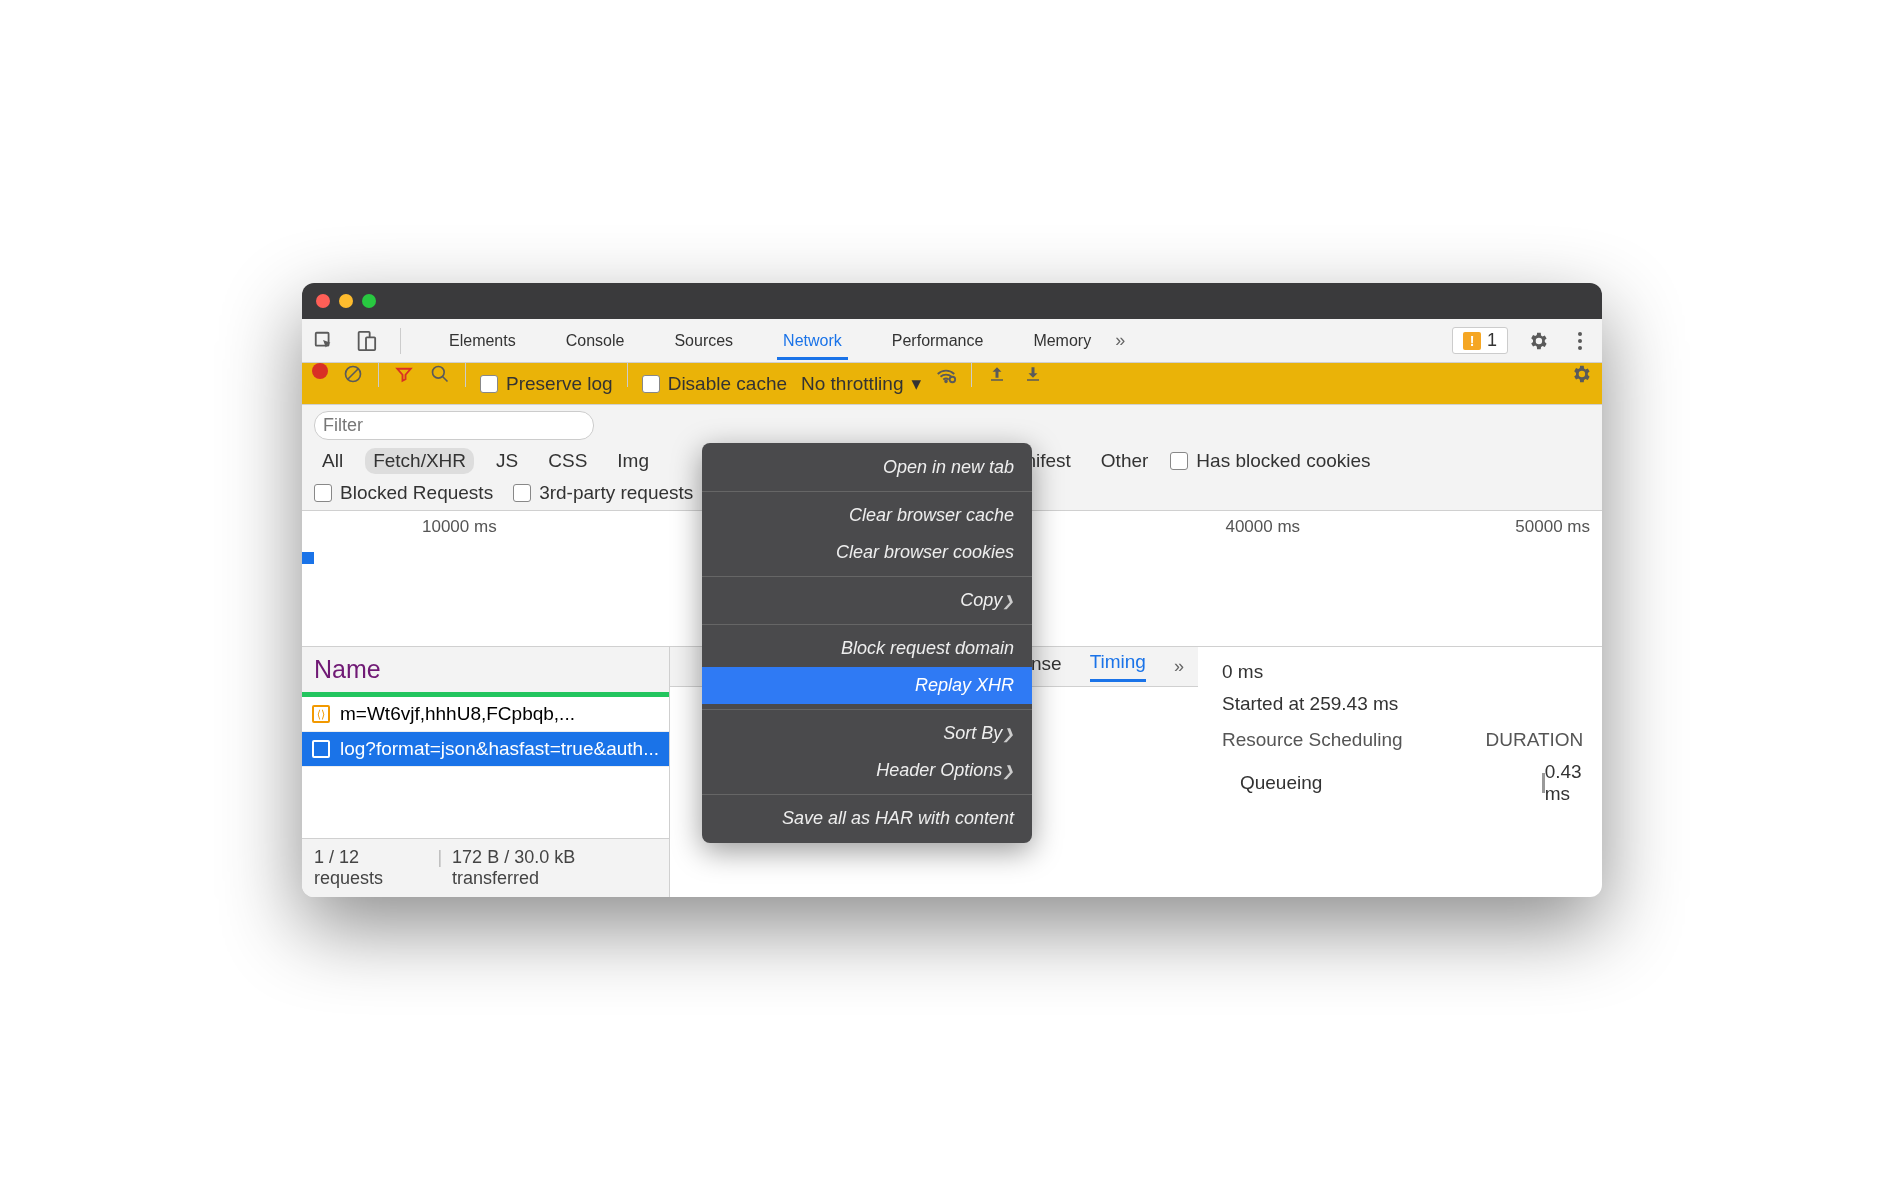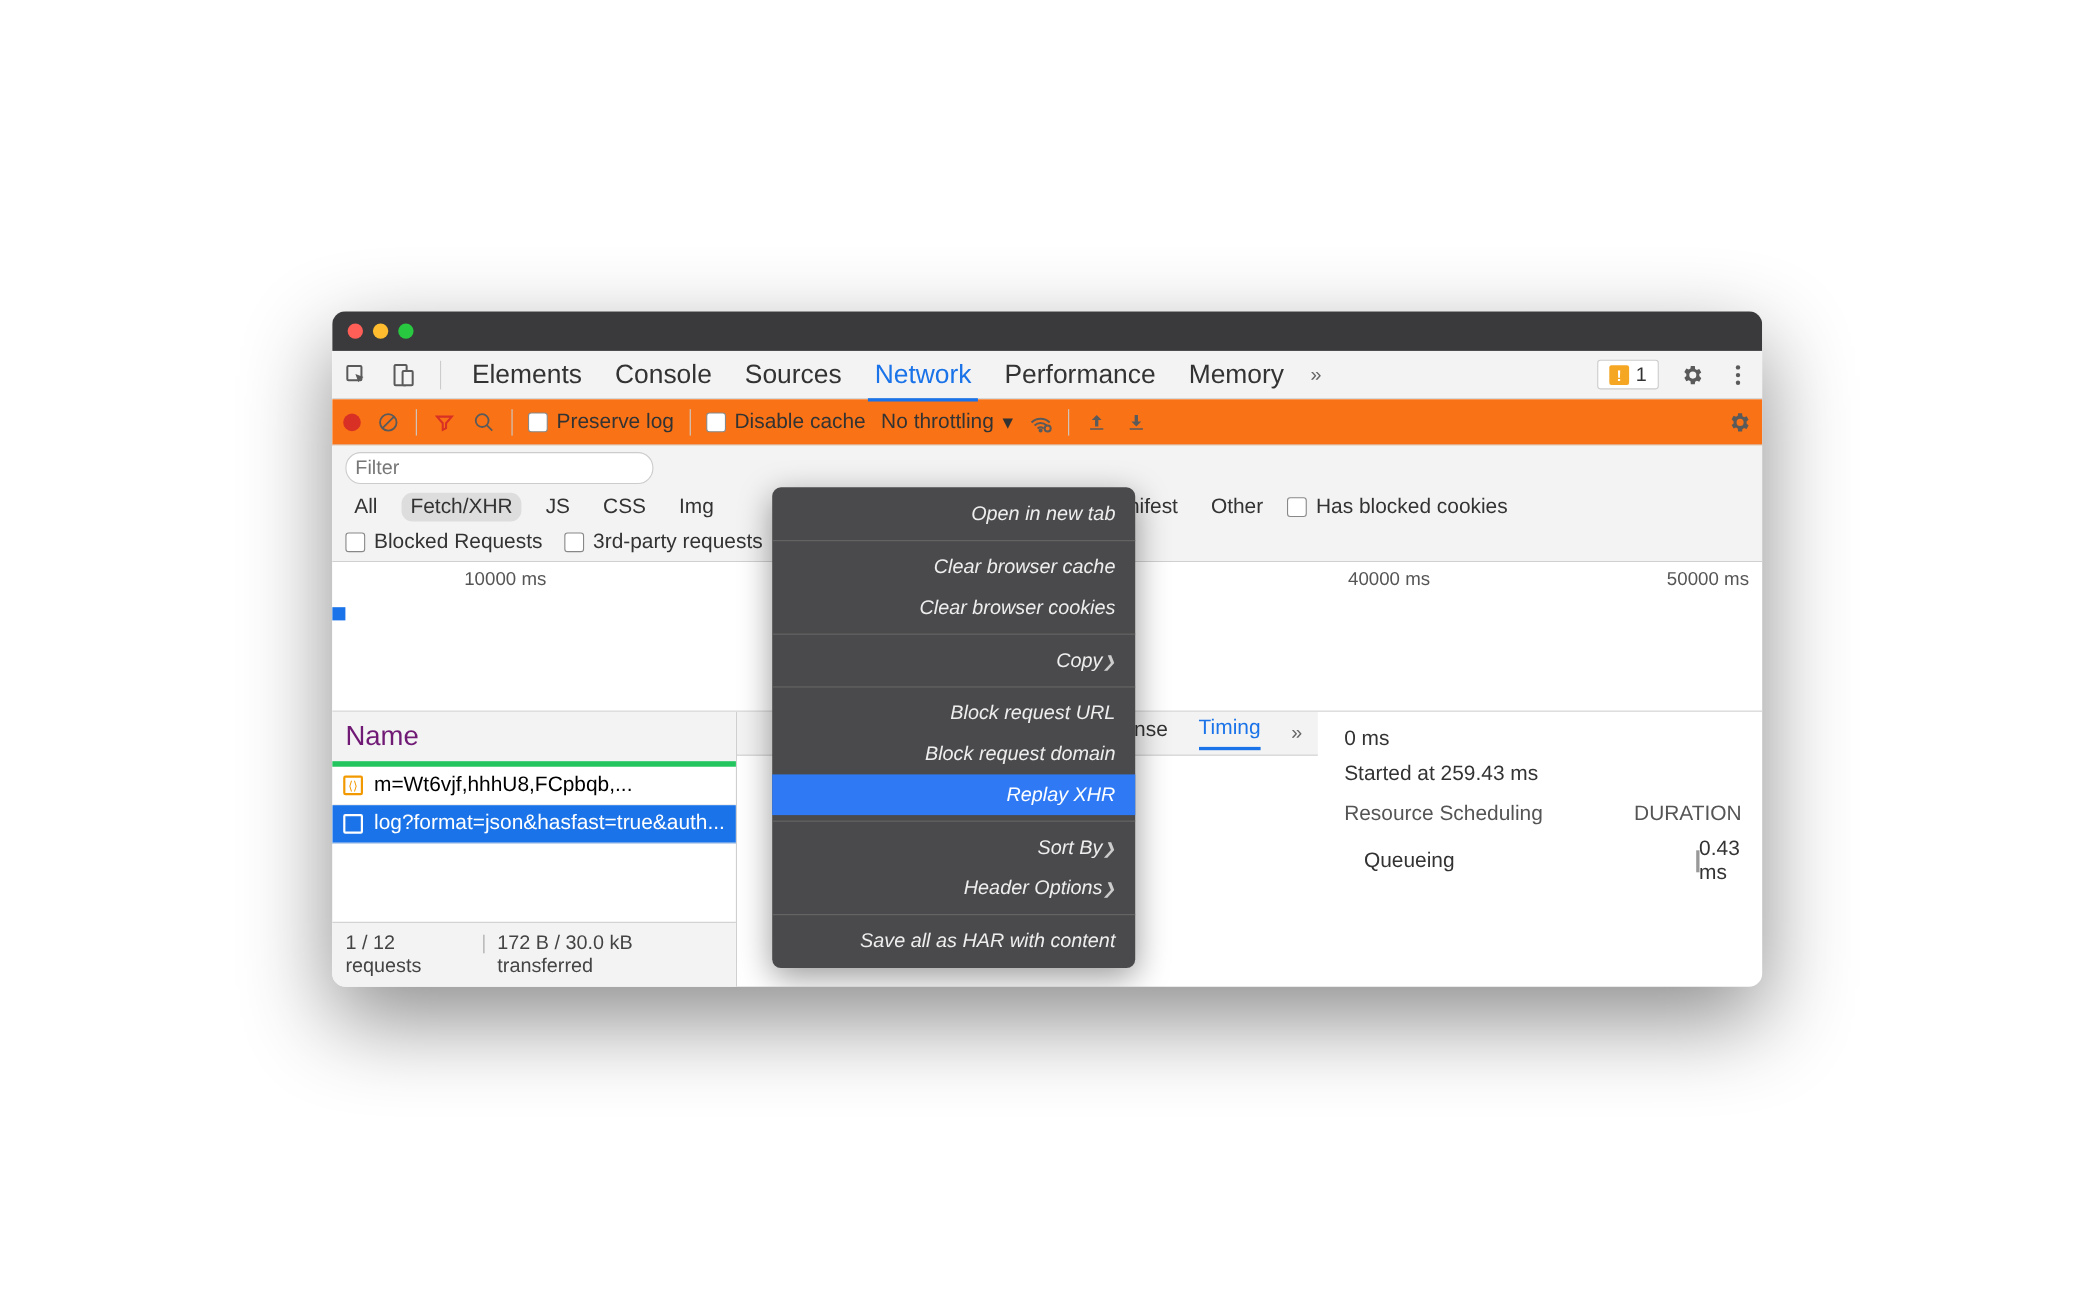--- a/index.html
+++ b/index.html
@@ -8,27 +8,27 @@
 
 .titlebar { background: #3a3a3c; height: 36px; display: flex; align-items: center; position: relative; }
 .traffic { display: flex; gap: 9px; margin-left: 14px; }
 .tl { width: 14px; height: 14px; border-radius: 50%; }
 .tl.r { background: #ff5f57; } .tl.y { background: #febc2e; } .tl.g { background: #28c840; }
 .titlebar-title { position: absolute; left: 0; right: 0; text-align: center; color: #ddd; font-size: 17px; font-weight: 500; pointer-events: none; }
 
 .tabs-row { height: 44px; display: flex; align-items: center; border-bottom: 1px solid #d0d0d0; background: #f3f3f3; padding: 0 10px; gap: 18px; }
 .tabs-row .tool-ic { width: 24px; height: 24px; display: flex; align-items: center; justify-content: center; color: #5a5a5a; cursor: pointer; }
 .tabs-row .divider { width: 1px; height: 26px; background: #ccc; margin: 0 4px; }
-.tab { font-size: 24px; color: #333; padding: 10px 6px; cursor: pointer; white-space: nowrap; }
+.tab { font-size: 16px; color: #333; padding: 10px 6px; cursor: pointer; white-space: nowrap; margin-left: 20px; }
 .tab.active { color: #1a73e8; border-bottom: 3px solid #1a73e8; padding-bottom: 7px; }
 .tabs-spacer { flex: 1; }
 .issue-badge { display: flex; align-items: center; gap: 6px; background: #fff; border: 1px solid #ccc; border-radius: 3px; padding: 2px 10px; font-size: 18px; color: #333; }
 .issue-badge .sq { width: 18px; height: 18px; background: #f5a623; border-radius: 2px; display: flex; align-items: center; justify-content: center; color: #fff; font-size: 14px; font-weight: bold; }
 
-.toolbar { height: 42px; display: flex; align-items: center; border-bottom: 1px solid #d0d0d0; background: #f97316; padding: 0 10px; gap: 14px; font-size: 19px; color: #333; }
+.toolbar { height: 42px; display: flex; border-bottom: 1px solid #d0d0d0; background: #eab308; padding: 0 10px; gap: 14px; font-size: 19px; color: #333; }
 .rec-dot { width: 16px; height: 16px; border-radius: 50%; background: #d93025; }
 .tb-ic { width: 22px; height: 22px; display: flex; align-items: center; justify-content: center; color: #5a5a5a; cursor: pointer; }
 .tb-ic.filter { color: #d93025; }
 .tb-sep { width: 1px; height: 24px; background: #ccc; }
 .chk { display: flex; align-items: center; gap: 8px; }
 .chk .box { width: 18px; height: 18px; border: 1.5px solid #888; border-radius: 3px; background: #fff; }
 .throttle { display: flex; align-items: center; gap: 8px; }
 
 .filter-row { background: #f3f3f3; border-bottom: 1px solid #d0d0d0; padding: 6px 12px; font-size: 19px; color: #333; }
 .filter-input { border: 1px solid #ccc; background: #fff; padding: 3px 8px; border-radius: 14px; width: 280px; font-size: 18px; color: #777; margin-bottom: 8px; }
@@ -282,23 +282,20 @@
       <div class="ctx-item">
         <span>Clear browser cookies</span>
       </div>
       <div class="ctx-sep"></div>
       <div class="ctx-item">
         <span>Copy</span>
         <span class="ctx-arrow">❯</span>
       </div>
       <div class="ctx-sep"></div>
       <div class="ctx-item">
-        <span>Block request URL</span>
-      </div>
-      <div class="ctx-item">
         <span>Block request domain</span>
       </div>
       <div class="ctx-item hover">
         <span>Replay XHR</span>
       </div>
       <div class="ctx-sep"></div>
       <div class="ctx-item">
         <span>Sort By</span>
         <span class="ctx-arrow">❯</span>
       </div>

